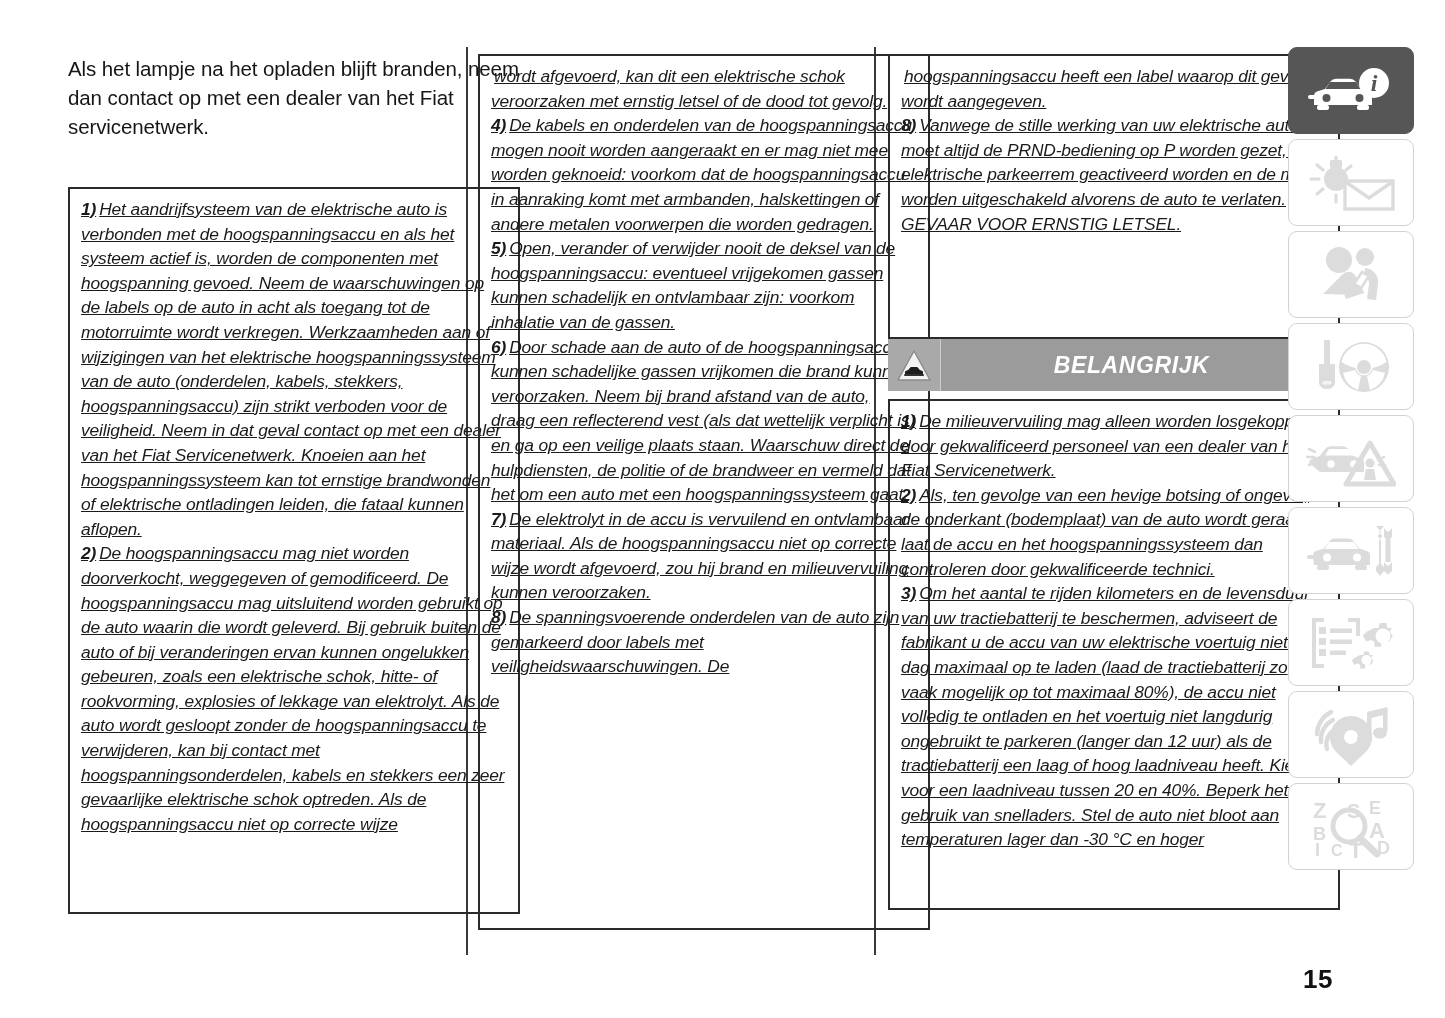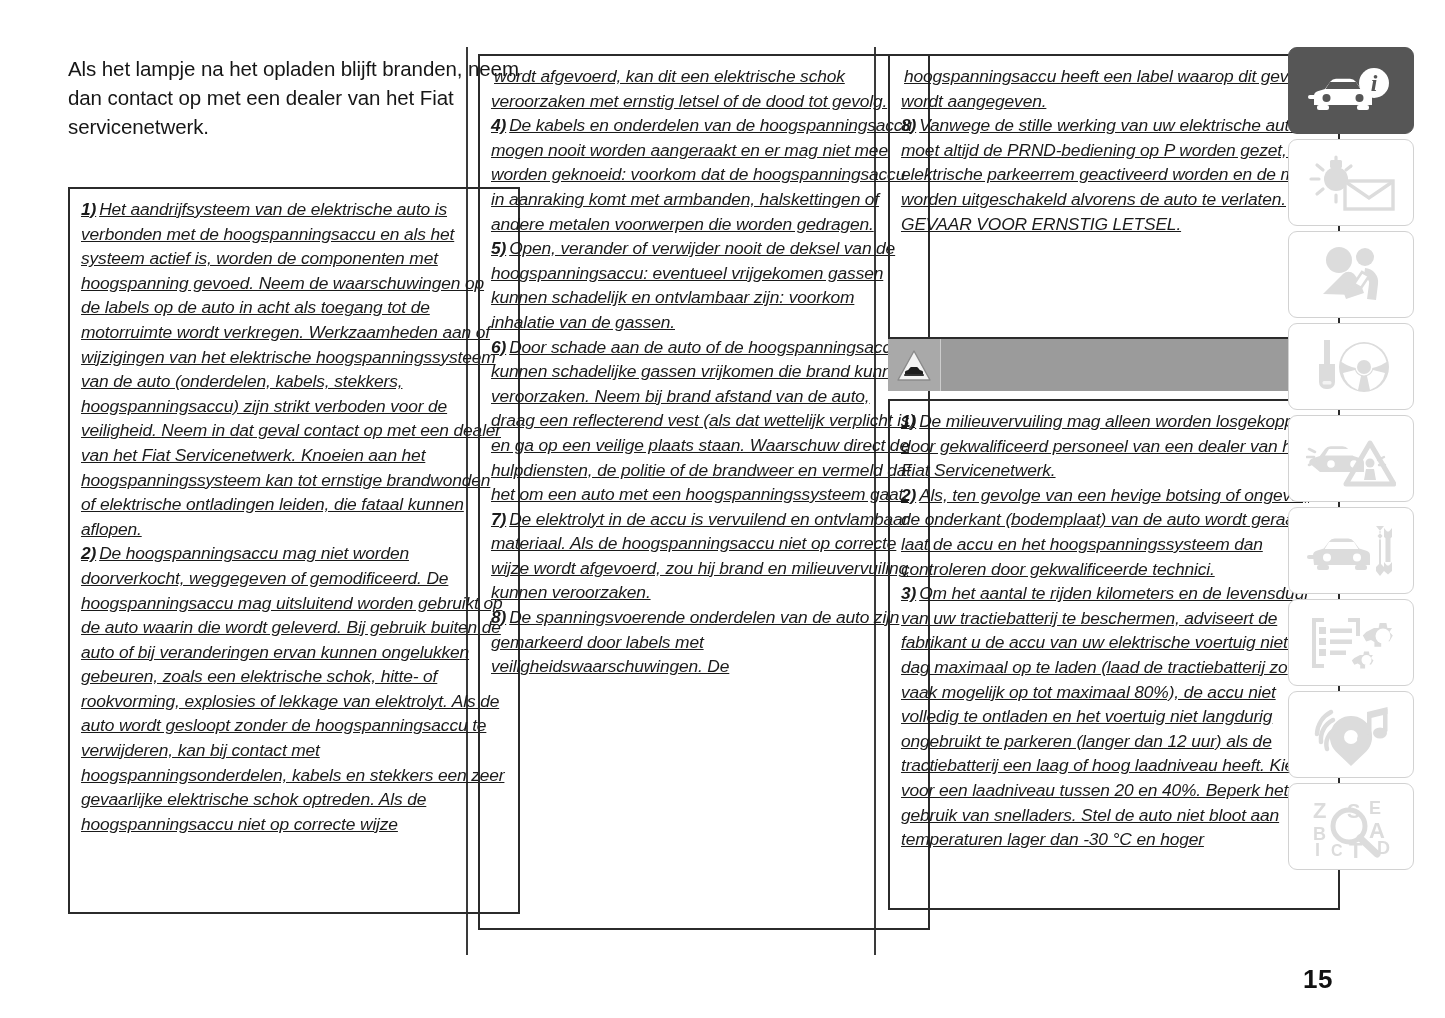--- a/index.html
+++ b/index.html
@@ -184,20 +184,21 @@
     </div>
 
     <div class="banner">
       <div class="banner-icon">
         <svg width="36" height="33" viewBox="0 0 36 33" aria-hidden="true">
           <polygon points="18,2 34,31 2,31" fill="#f3f3f3" stroke="#8a8a8a" stroke-width="1.4" stroke-linejoin="round"></polygon>
           <path d="M9 25.5 h18 v-2.2 a1.6 1.6 0 0 0 -1.1 -1.5 l-2.1 -0.7 l-1.6 -2.2 a2 2 0 0 0 -1.6 -0.8 h-5.2 a2 2 0 0 0 -1.6 0.8 l-1.6 2.2 l-2.1 0.7 a1.6 1.6 0 0 0 -1.1 1.5 z" fill="#1d1d1d"></path>
           <rect x="8.2" y="25.2" width="19.6" height="1.7" fill="#1d1d1d"></rect>
         </svg>
       </div>
+      <div class="banner-title">BELANGRIJK</div>
     </div>
 
     <div class="notebox second">
       <p><span class="num">1)</span><span>De milieuvervuiling mag alleen worden losgekoppeld door gekwalificeerd personeel van een dealer van het Fiat Servicenetwerk.</span></p>
       <p><span class="num">2)</span><span>Als, ten gevolge van een hevige botsing of ongeval, de onderkant (bodemplaat) van de auto wordt geraakt, laat de accu en het hoogspanningssysteem dan controleren door gekwalificeerde technici.</span></p>
       <p><span class="num">3)</span><span>Om het aantal te rijden kilometers en de levensduur van uw tractiebatterij te beschermen, adviseert de fabrikant u de accu van uw elektrische voertuig niet elke dag maximaal op te laden (laad de tractiebatterij zo vaak mogelijk op tot maximaal 80%), de accu niet volledig te ontladen en het voertuig niet langdurig ongebruikt te parkeren (langer dan 12 uur) als de tractiebatterij een laag of hoog laadniveau heeft. Kies voor een laadniveau tussen 20 en 40%. Beperk het gebruik van snelladers. Stel de auto niet bloot aan temperaturen lager dan -30 °C en hoger</span></p>
     </div>
   </div>
 
   <div class="rail">

